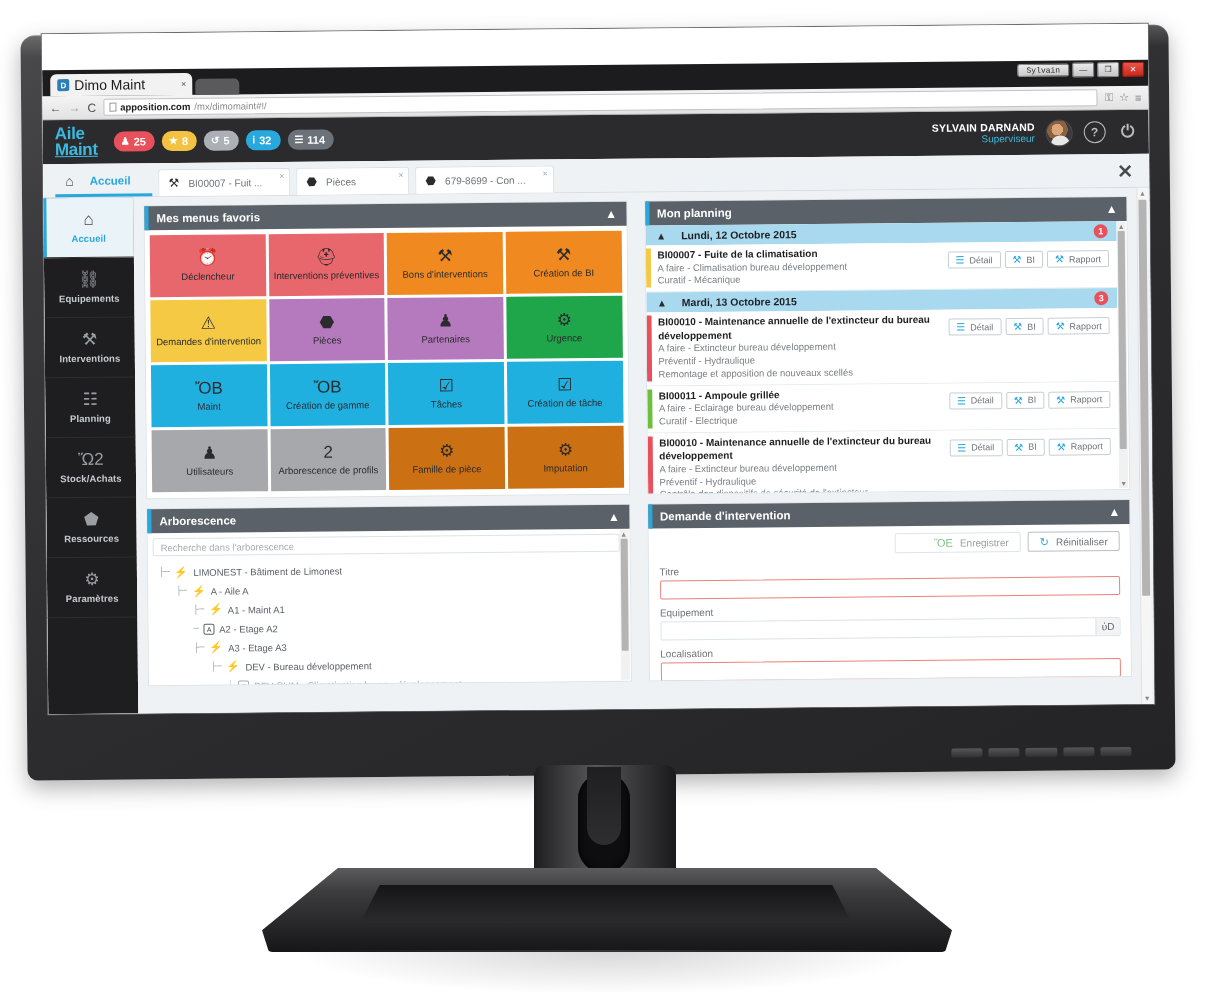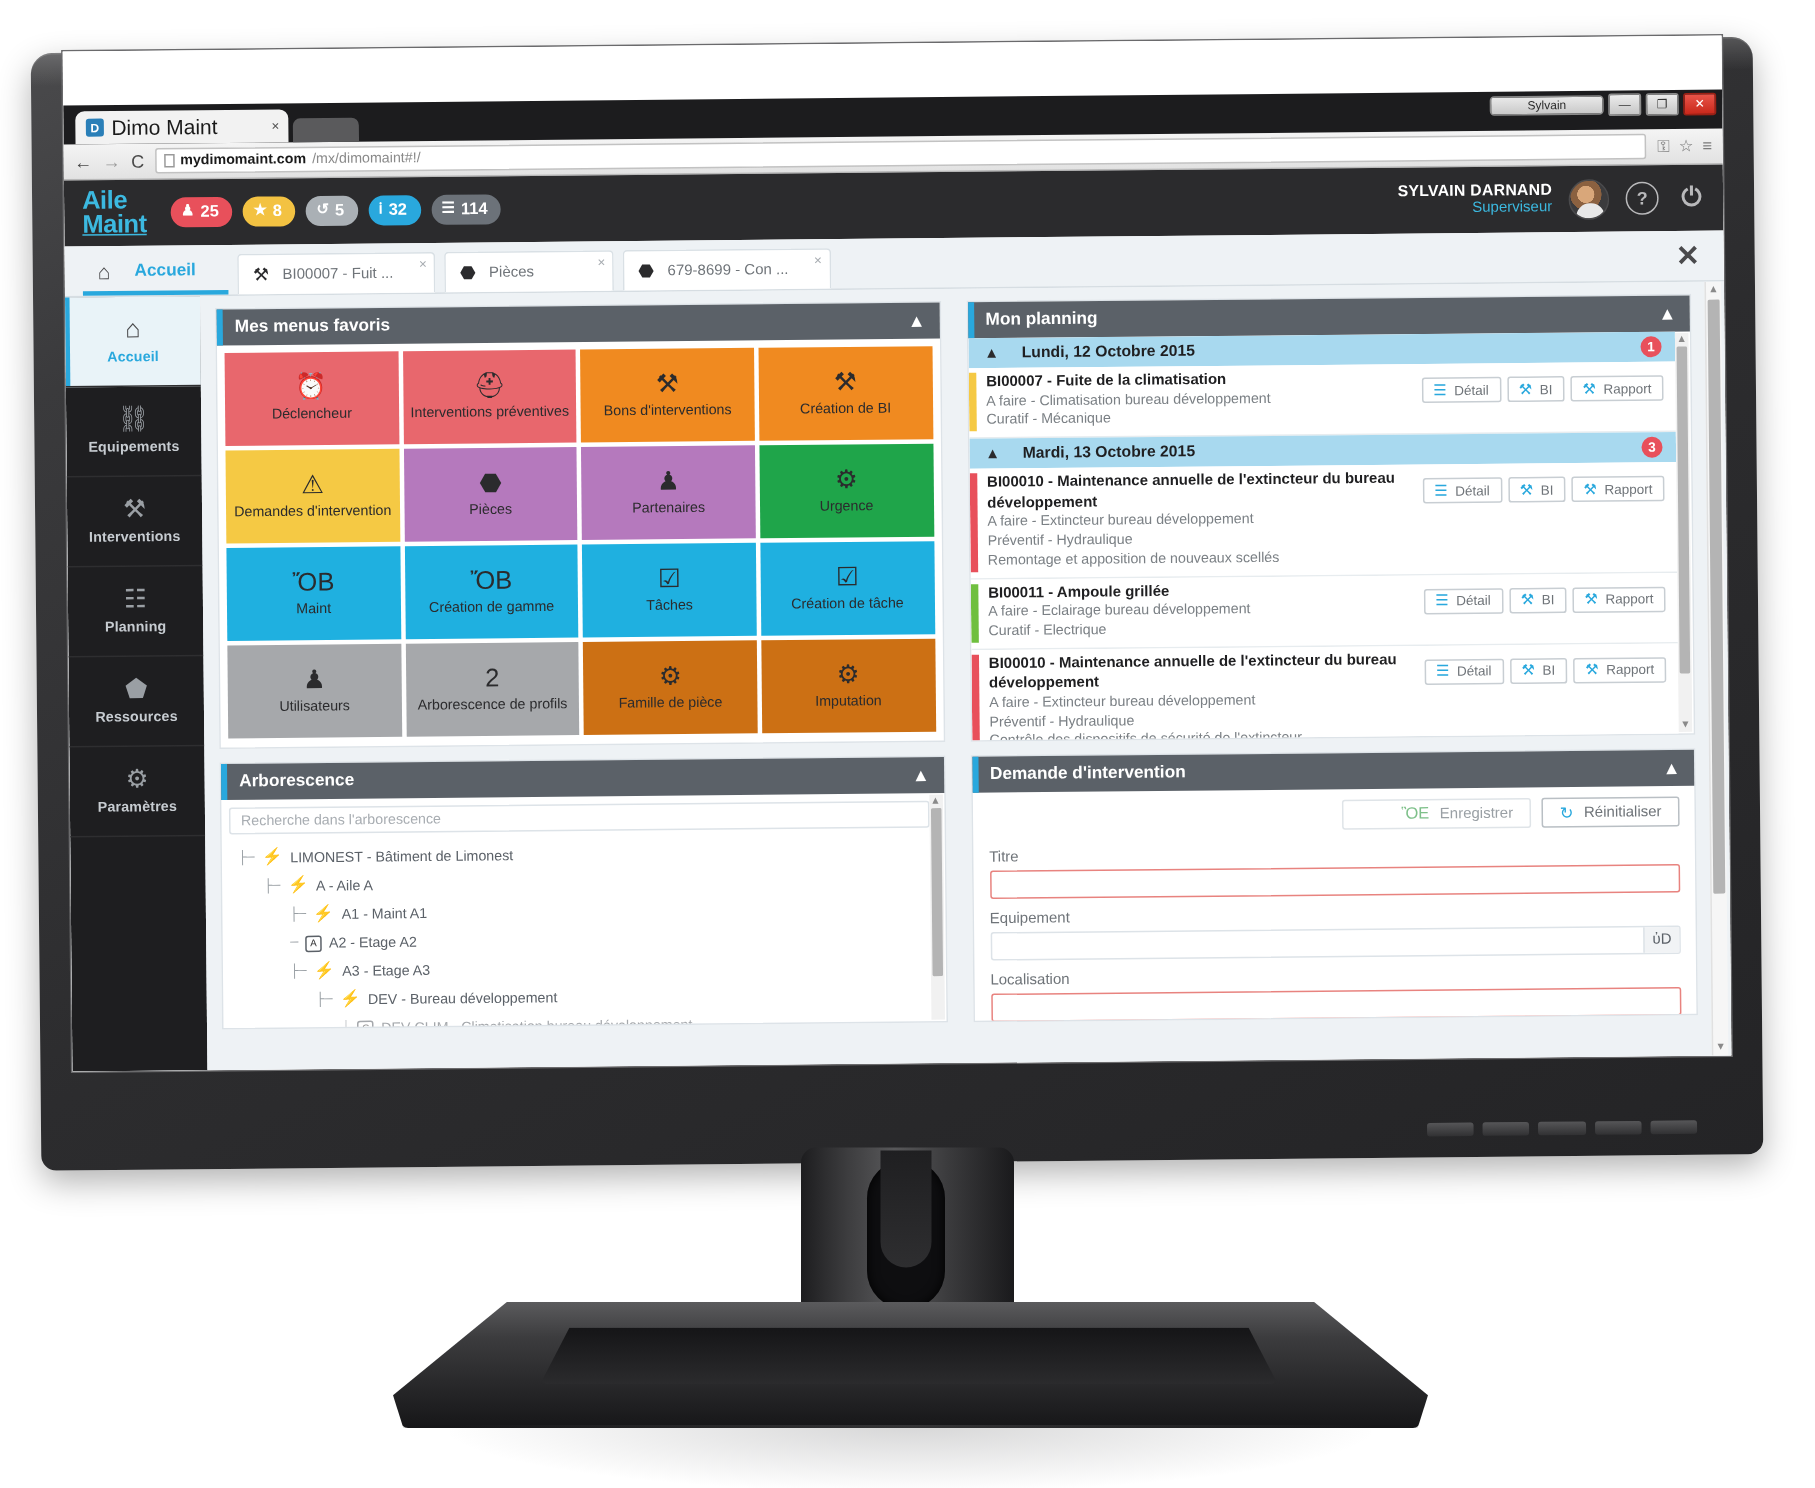--- a/index.html
+++ b/index.html
@@ -85,21 +85,21 @@
   .chrome-tab .favicon{
     width:12px;height:12px;background:#2a7fb8;border-radius:2px;position:relative;flex:none;
     display:flex;align-items:center;justify-content:center;color:#fff;font-size:8px;font-weight:bold;
   }
   .chrome-tab .ttl{ font-size:14px; color:#1a1a1a; white-space:nowrap; overflow:hidden;}
   .chrome-tab .tabx{ font-size:9px;color:#555; margin-left:auto; padding-left:12px;}
   .tab-ghost{ width:44px;height:16px;background:#5a5a5c;border-radius:5px 5px 0 0;margin-left:3px;}
   #win-controls{ position:absolute; right:4px; top:2px; display:flex; align-items:center; gap:3px;}
   .profile-btn{
     background:linear-gradient(180deg,#e9e9e9,#c9c9c9); border:1px solid #8b8b8b; border-radius:3px;
-    font-size:8px; padding:1px 24px; color:#2b2b2b;
+    font-size:8px; padding:1px 8px; color:#2b2b2b;font-family:Liberation Mono, monospace;
   }
   .wc{ width:22px;height:15px;border:1px solid #8b8b8b;border-radius:2px;
        background:linear-gradient(180deg,#ececec,#c6c6c6); display:flex;align-items:center;justify-content:center;
        font-size:8px;color:#333;}
   .wc.close{ background:linear-gradient(180deg,#e9554a,#c9281b); border-color:#9c2015; color:#fff;}
 
   #omnibox-row{
     height:24px; background:linear-gradient(180deg,#f4f4f4,#e2e2e2); border-bottom:1px solid #b9b9b9;
     display:flex; align-items:center; gap:7px; padding:0 7px;
   }
@@ -296,21 +296,21 @@
           <div class="wc close">✕</div>
         </div>
       </div>
 
       <div id="omnibox-row">
         <span class="navbtn active">←</span>
         <span class="navbtn">→</span>
         <span class="navbtn active">C</span>
         <div id="urlbar">
           <span class="pg"></span>
-          <span class="u-strong">mydimomaint.com</span>
+          <span class="u-strong">apposition.com</span>
           <span class="u-dim">/mx/dimomaint#!/</span>
         </div>
         <div id="omni-right">
           <span>⚿</span>
           <span>☆</span>
           <span>≡</span>
         </div>
       </div>
 
       <div id="app">
@@ -389,20 +389,24 @@
                 <span class="si">⛓</span>
                 <span class="sl">Equipements</span>
               </div>
               <div class="side-item">
                 <span class="si">⚒</span>
                 <span class="sl">Interventions</span>
               </div>
               <div class="side-item">
                 <span class="si">☷</span>
                 <span class="sl">Planning</span>
+              </div>
+              <div class="side-item">
+                <span class="si">Ὥ2</span>
+                <span class="sl">Stock/Achats</span>
               </div>
               <div class="side-item">
                 <span class="si">⬟</span>
                 <span class="sl">Ressources</span>
               </div>
               <div class="side-item">
                 <span class="si">⚙</span>
                 <span class="sl">Paramètres</span>
               </div>
             </div>

